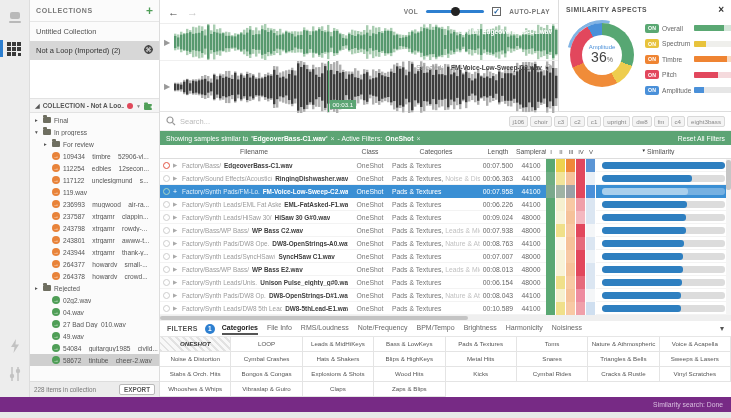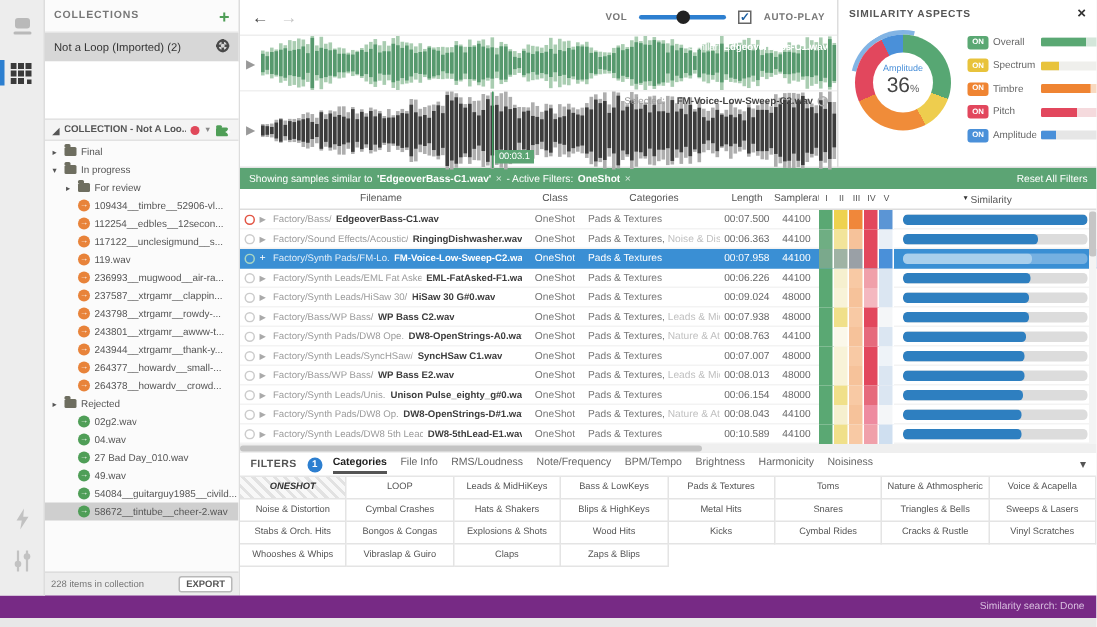--- a/index.html
+++ b/index.html
@@ -206,20 +206,23 @@
           </svg>
       </div>
     </div>
 
     <div class="sidebar">
       <div class="coll-head">
         <span class="coll-head-title">COLLECTIONS</span>
         <span class="coll-add">+</span>
       </div>
       <div id="collection-list">
+          <div class="citem">
+            <span class="clabel">Untitled Collection</span>
+          </div>
           <div class="citem sel">
             <span class="clabel">Not a Loop (Imported) (2)</span>
             <span><svg width="9" height="9" viewBox="0 0 9 9">
                 <g fill="#4a4a4a">
                   <rect x="3.7" y="0" width="1.6" height="9"></rect>
                   <rect x="0" y="3.7" width="9" height="1.6"></rect>
                   <rect x="1" y="1" width="7" height="7" rx="3.5" fill="none" stroke="#4a4a4a" stroke-width="1.6"></rect>
                 </g>
                 <circle cx="4.5" cy="4.5" r="1.3" fill="#d7d7d7"></circle>
               </svg></span>
@@ -950,20 +953,39 @@
                   <span class="leg-name">Amplitude</span>
                   <span class="leg-bar" style="background: rgb(230, 230, 230);">
                     <span class="leg-fill" style="width: 25%; background: rgb(74, 144, 217);"></span>
                   </span>
                 </div>
               </div>
           </div>
         </div>
       </div>
 
+      <div class="search-row">
+        <svg class="mag" width="10" height="10" viewBox="0 0 10 10">
+            <circle cx="4" cy="4" r="3" fill="none" stroke="#999" stroke-width="1.2"></circle>
+            <line x1="6.3" y1="6.3" x2="9" y2="9" stroke="#999" stroke-width="1.2"></line>
+          </svg>
+        <input class="search-input" placeholder="Search..." style="">
+        <div class="tags" id="tags">
+            <span class="tag">j106</span>
+            <span class="tag">choir</span>
+            <span class="tag">c3</span>
+            <span class="tag">c2</span>
+            <span class="tag">c1</span>
+            <span class="tag">upright</span>
+            <span class="tag">dw8</span>
+            <span class="tag">fm</span>
+            <span class="tag">c4</span>
+            <span class="tag">eight3bass</span>
+          </div>
+      </div>
 
       <div class="banner">
         <span>Showing samples similar to</span>
         <b>'EdgeoverBass-C1.wav'</b>
         <span class="x">×</span>
         <span>- Active Filters:</span>
         <b>OneShot</b>
         <span class="x">×</span>
         <span class="banner-spacer"></span>
         <span class="banner-reset">Reset All Filters</span>

